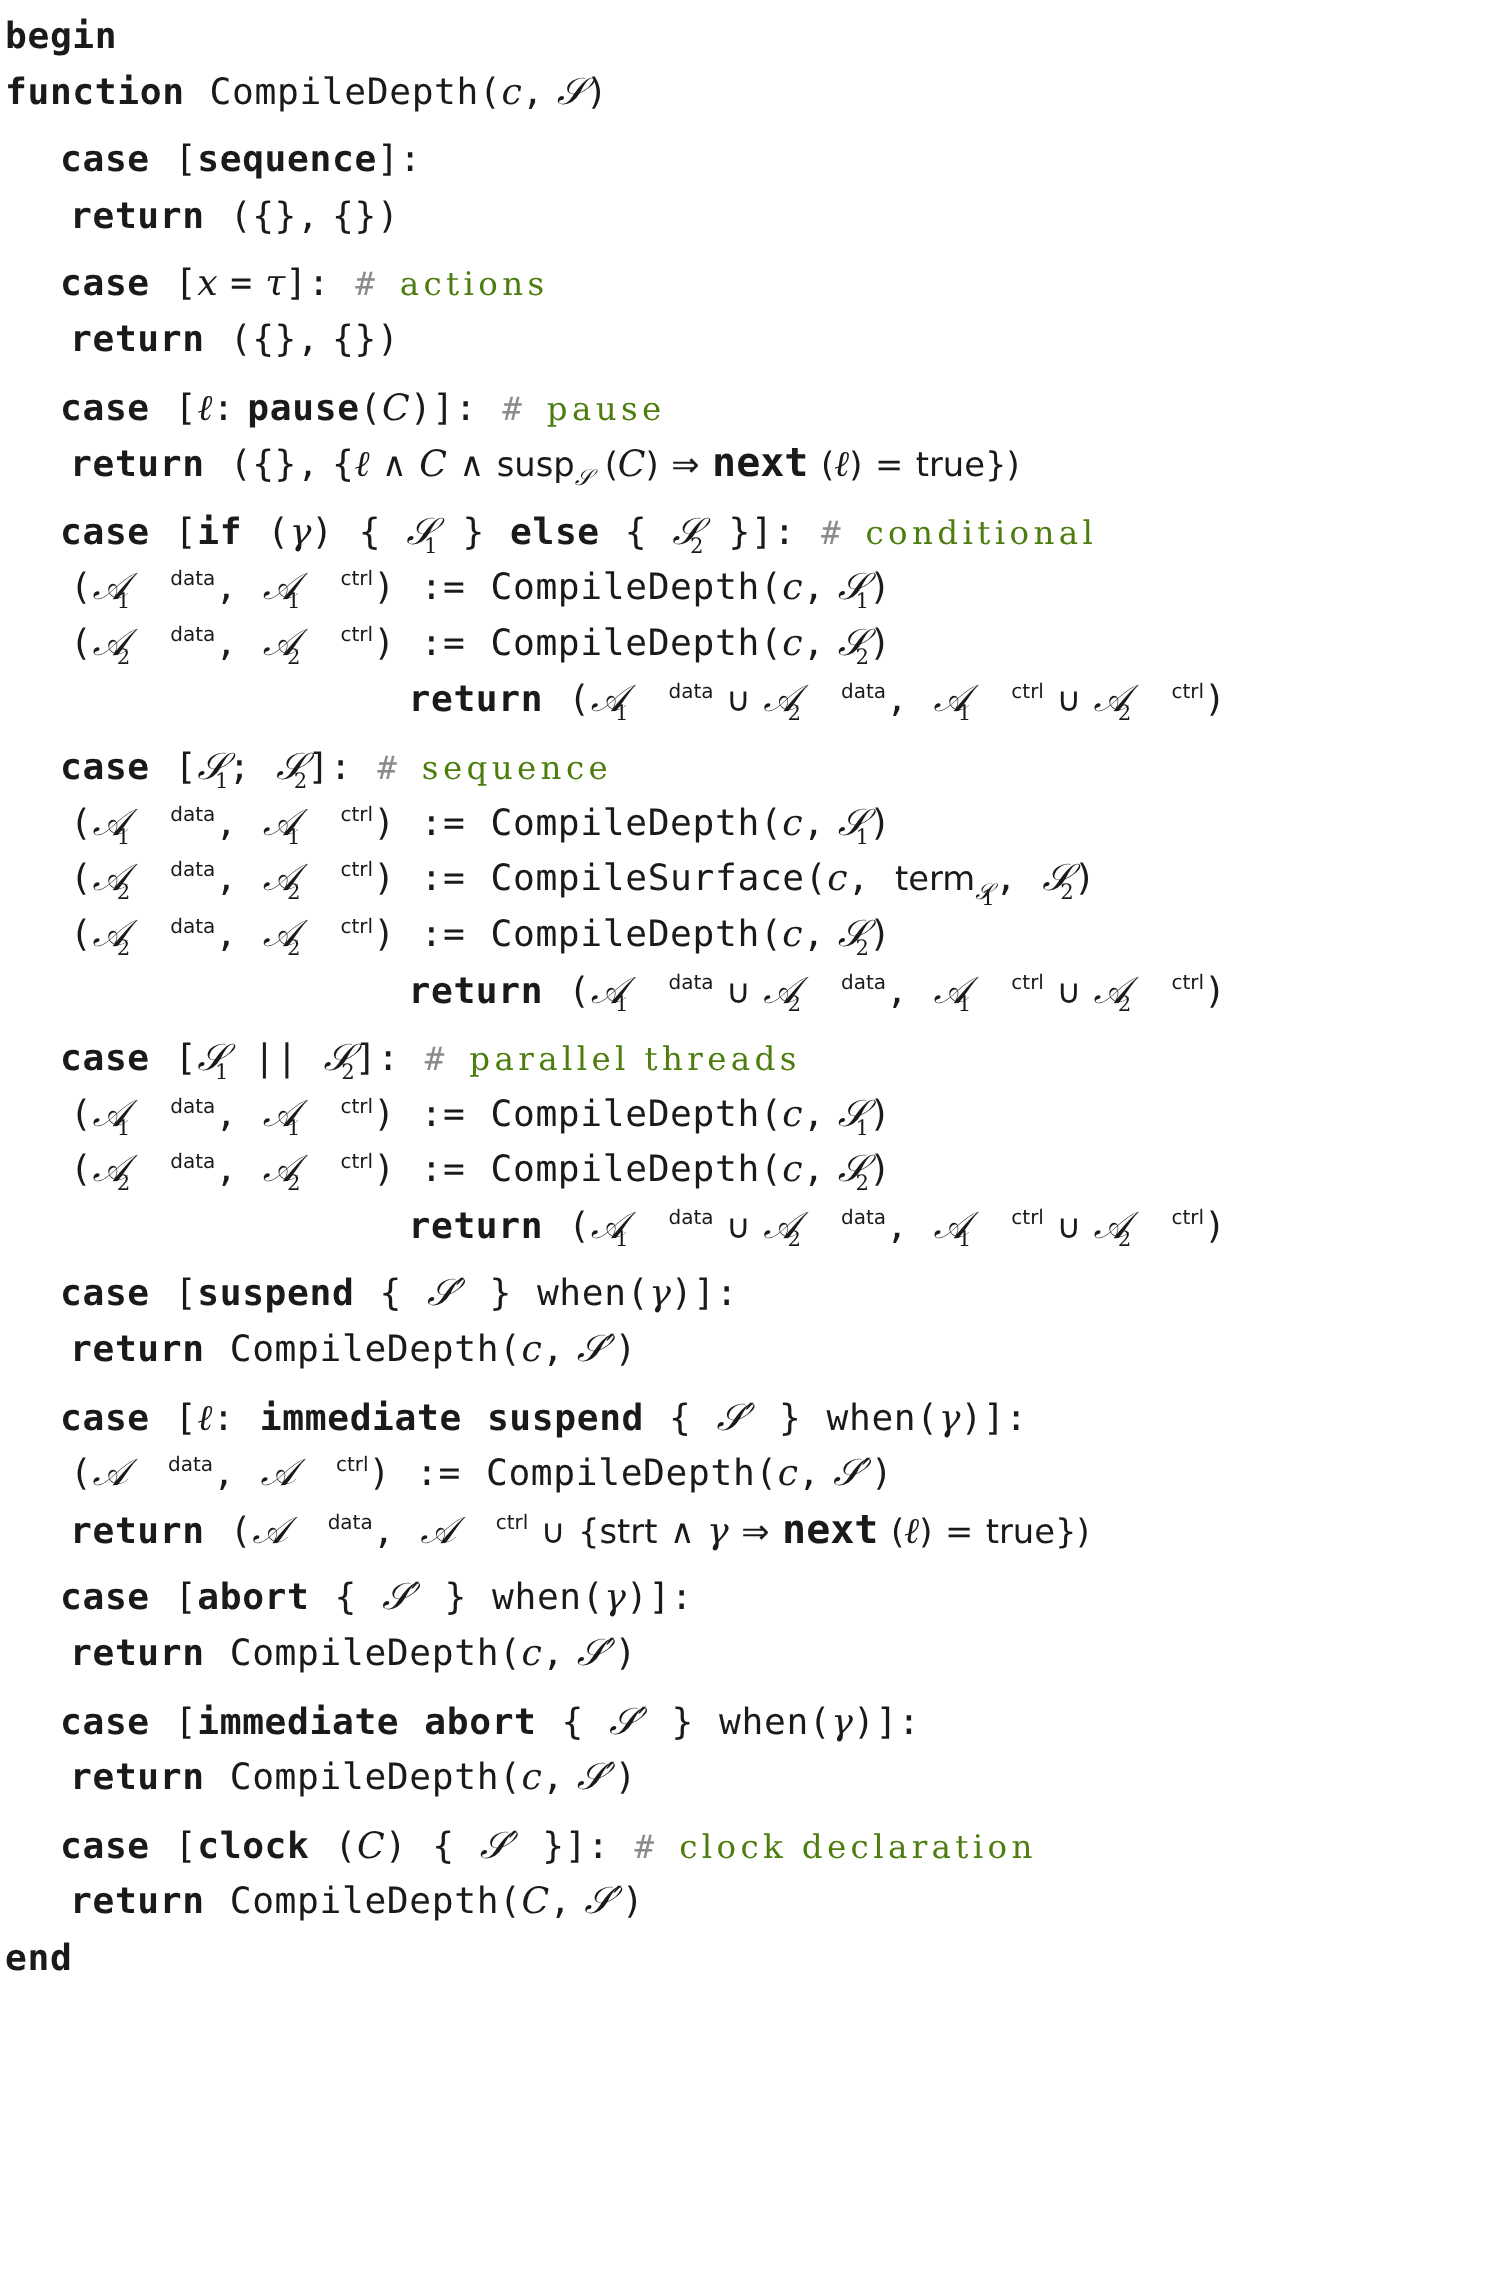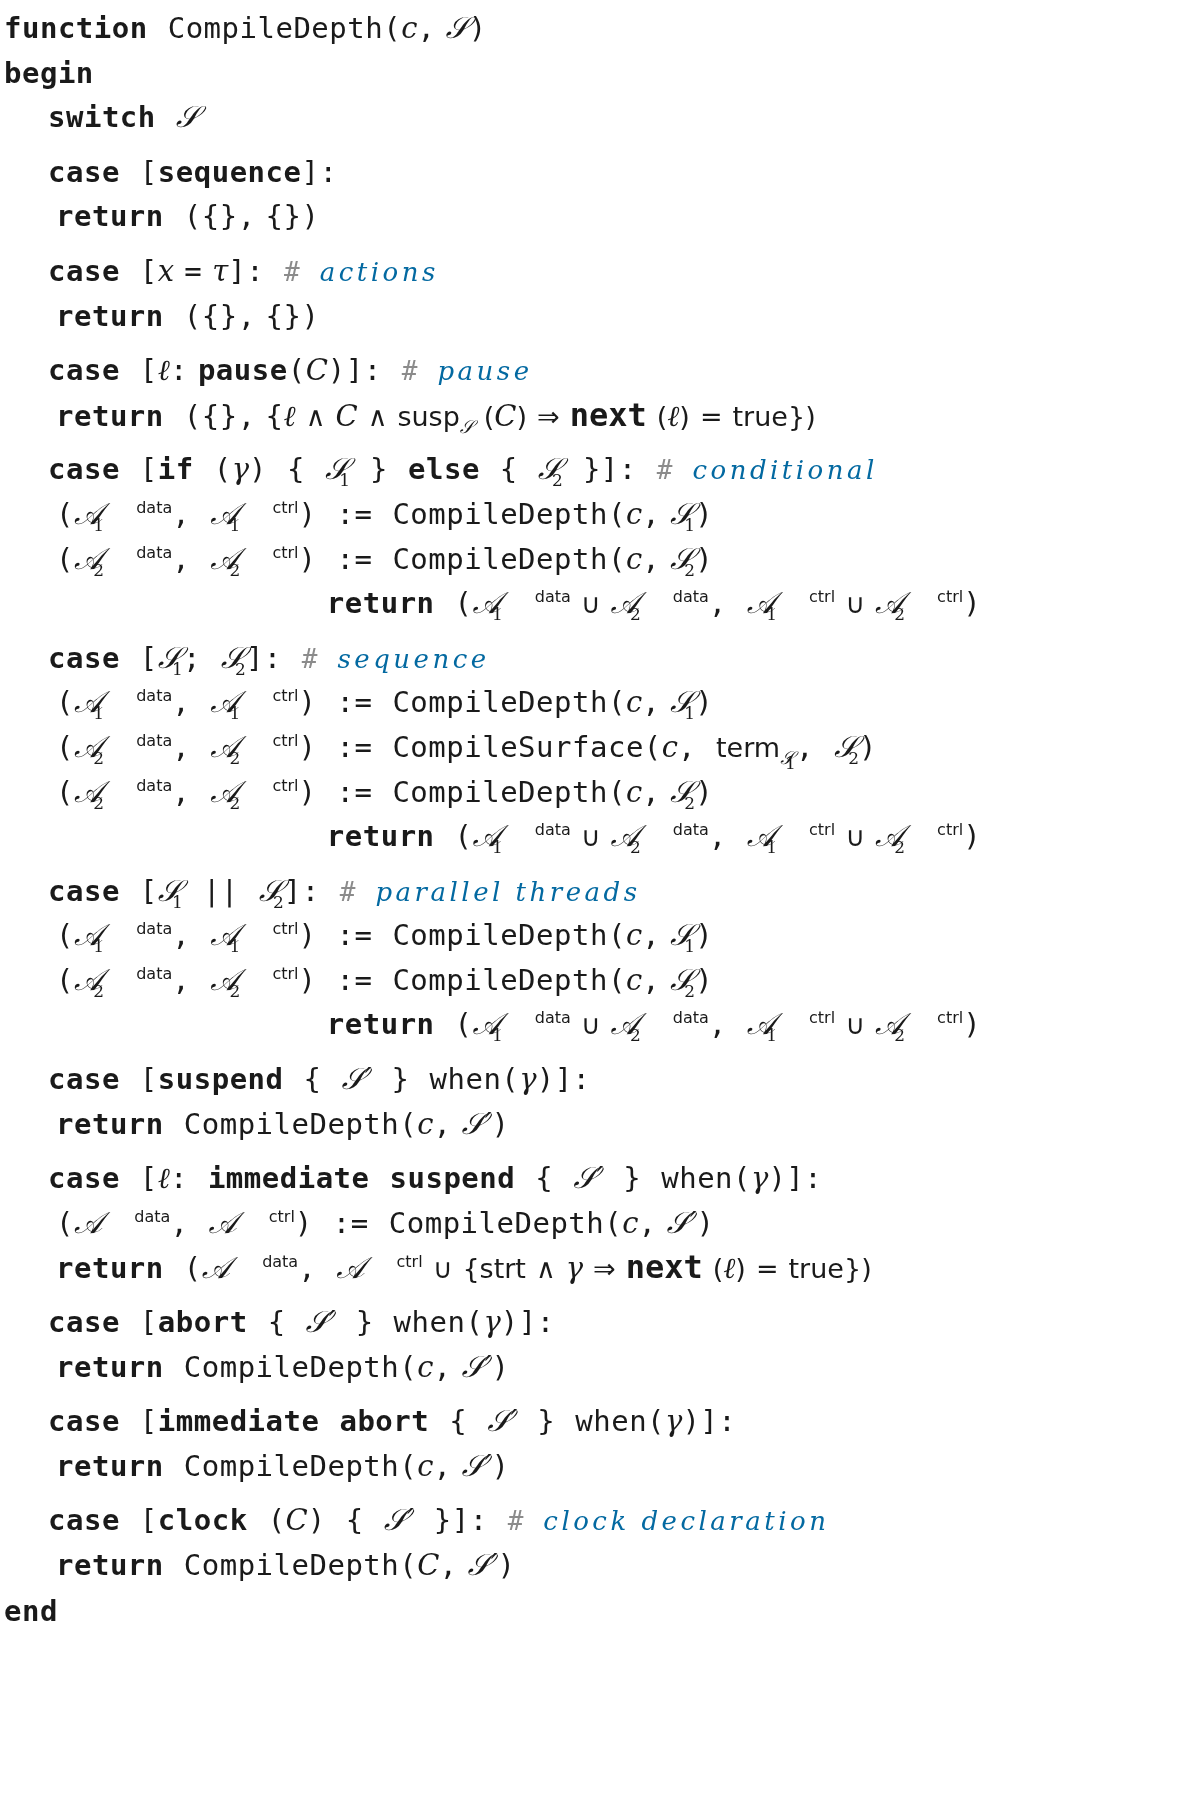--- a/index.html
+++ b/index.html
@@ -81,23 +81,22 @@
   }
   
   .calA {
     font-family: "DejaVu Serif", serif;
     font-style: italic;
     font-size: 30px;
   }
   
   .cm {
     font-family: "DejaVu Serif", serif;
-    font-style: italic;
     font-size: 26px;
-    color: #0369a1;
+    color: #4d7c0f;
     letter-spacing: 3.5px;
   }
   .cmhash {
     font-family: "DejaVu Sans Mono", monospace;
     font-style: normal;
     font-size: 26px;
     color: #8b8b8b;
   }
   
   .sym {
@@ -130,25 +129,24 @@
   }
   .sp { display: inline-block; width: 10px; }
   .sp2 { display: inline-block; width: 20px; }
   .prime { font-family: "DejaVu Serif", serif; font-style: italic; }
 </style>
 </head>
 <body>
 
 <div id="algorithm">
 
+  <div class="line ind0"><span class="kw">begin</span></div>
+
   <div class="line ind0"><span class="kw">function</span><span class="sp2"></span><span class="tt">CompileDepth</span><span class="tt">(</span><span class="mi">c</span><span class="tt">,</span><span class="sp"></span><span class="scr">𝒮</span><span class="tt">)</span></div>
 
-  <div class="line ind0"><span class="kw">begin</span></div>
-
-  <div class="line ind1"><span class="kw">switch</span><span class="sp2"></span><span class="scr">𝒮</span></div>
 
   <div class="line ind1 gap"><span class="kw">case</span><span class="sp2"></span><span class="tt">[</span><span class="kw">sequence</span><span class="tt">]:</span></div>
   <div class="line ind2"><span class="kw">return</span><span class="sp2"></span><span class="tt">({},</span><span class="sp"></span><span class="tt">{})</span></div>
 
   <div class="line ind1 gap"><span class="kw">case</span><span class="sp2"></span><span class="tt">[</span><span class="mi">x</span><span class="sp"></span><span class="tt">=</span><span class="sp"></span><span class="mi">τ</span><span class="tt">]:</span><span class="sp2"></span><span class="cmhash">#</span><span class="sp2"></span><span class="cm">actions</span></div>
   <div class="line ind2"><span class="kw">return</span><span class="sp2"></span><span class="tt">({},</span><span class="sp"></span><span class="tt">{})</span></div>
 
   <div class="line ind1 gap"><span class="kw">case</span><span class="sp2"></span><span class="tt">[</span><span class="mi">ℓ</span><span class="tt">:</span><span class="sp"></span><span class="kw">pause</span><span class="tt">(</span><span class="mi">C</span><span class="tt">)]:</span><span class="sp2"></span><span class="cmhash">#</span><span class="sp2"></span><span class="cm">pause</span></div>
   <div class="line ind2"><span class="kw">return</span><span class="sp2"></span><span class="tt">({},</span><span class="sp"></span><span class="tt">{</span><span class="mi">ℓ</span><span class="sp"></span><span class="sym">∧</span><span class="sp"></span><span class="mi">C</span><span class="sp"></span><span class="sym">∧</span><span class="sp"></span><span class="mr">susp</span><sub class="sbs">𝒮</sub><span class="sp"></span><span class="mr">(</span><span class="mi">C</span><span class="mr">)</span><span class="sp"></span><span class="sym">⇒</span><span class="sp"></span><span class="mrt">next</span><span class="sp"></span><span class="mr">(</span><span class="mi">ℓ</span><span class="mr">)</span><span class="sp"></span><span class="mr">=</span><span class="sp"></span><span class="mr">true</span><span class="mr">})</span></div>
 

